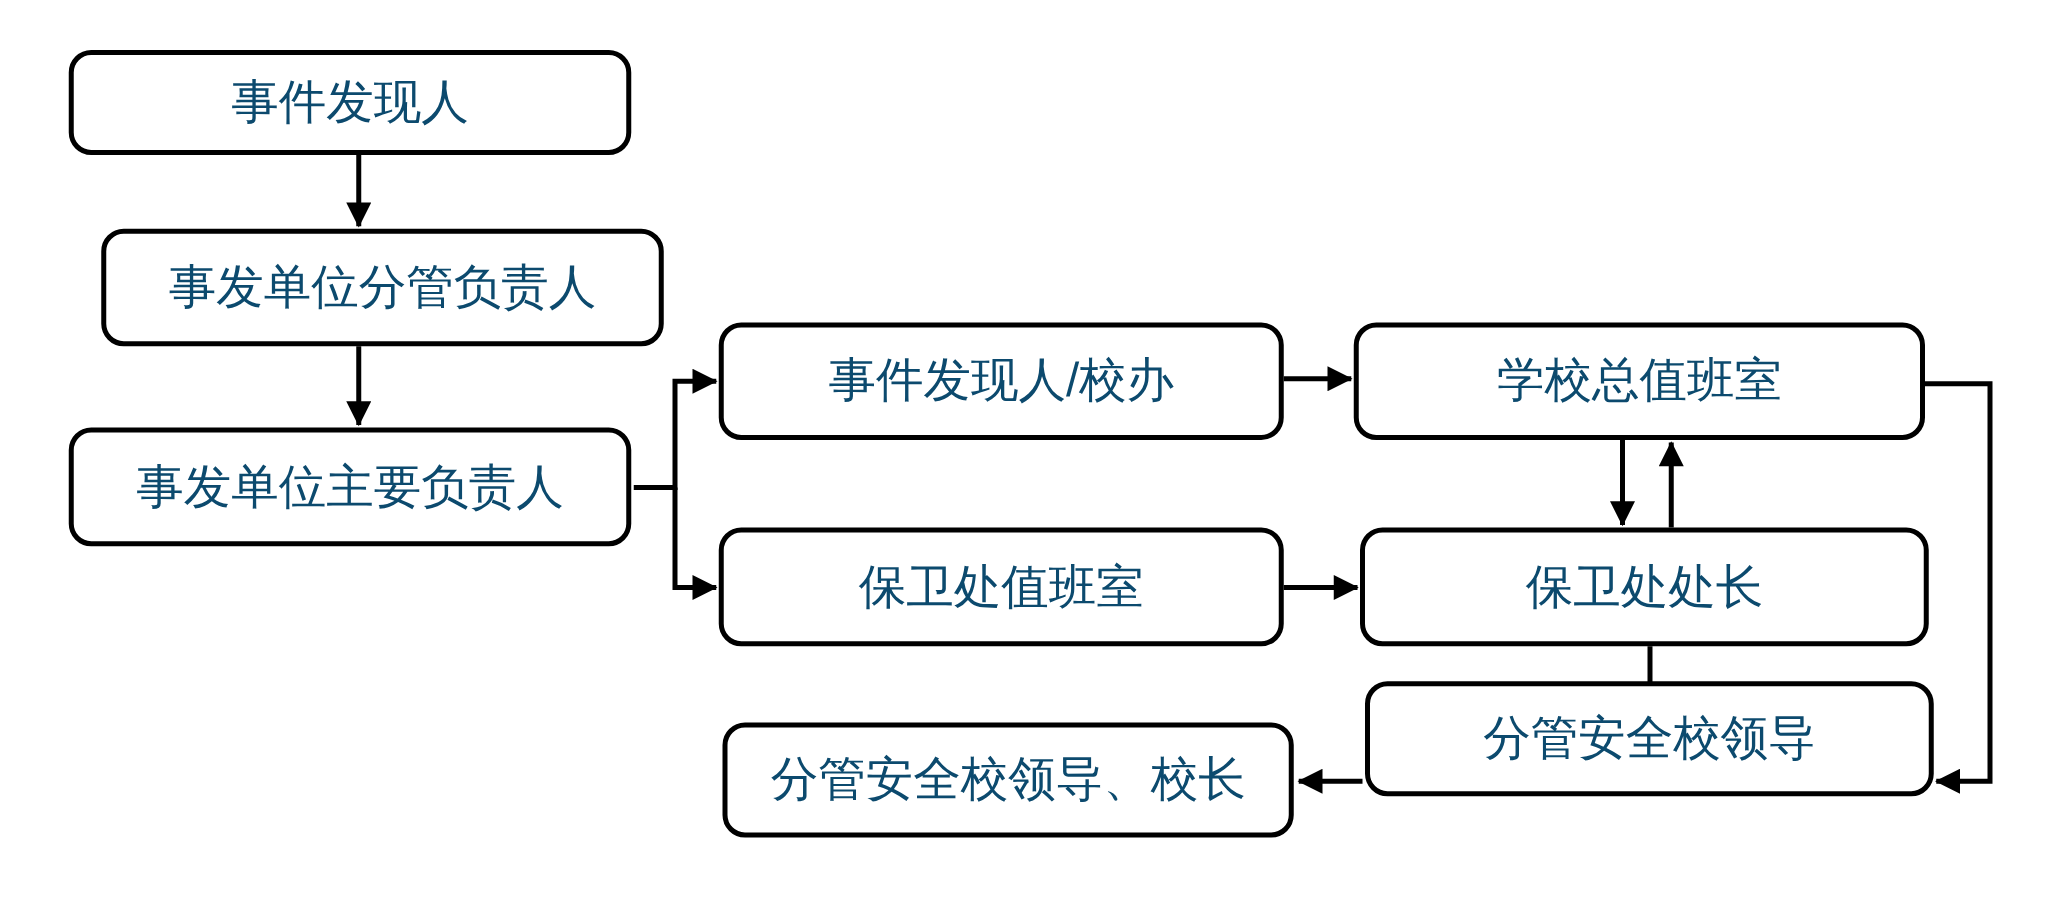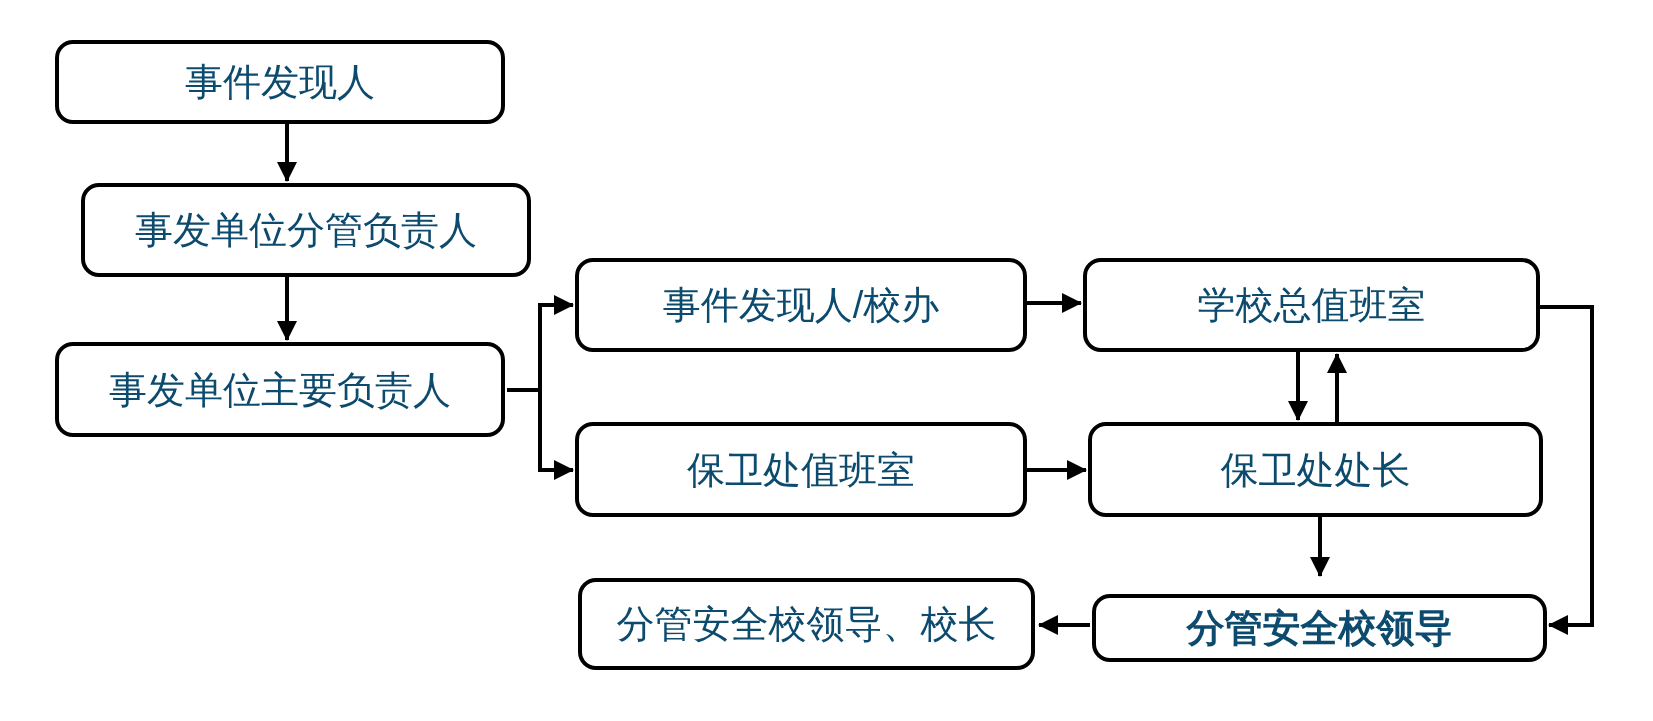--- a/index.html
+++ b/index.html
@@ -42,21 +42,21 @@
   .n1 { left: 55px;   top: 40px;  width: 450px; height: 84px; }
   .n2 { left: 55px;   top: 183px; width: 450px; height: 94px; margin-left: 26px; }
   .n3 { left: 55px;   top: 342px; width: 450px; height: 95px; }
   
   .n4 { left: 575px;  top: 258px; width: 452px; height: 94px; }
   .n6 { left: 575px;  top: 422px; width: 452px; height: 95px; font-family: Liberation Serif, serif; }
   .n8 { left: 578px;  top: 578px; width: 457px; height: 92px; }
   
   .n5 { left: 1083px; top: 258px; width: 457px; height: 94px; }
   .n7 { left: 1088px; top: 422px; width: 455px; height: 95px; }
-  .n9 { left: 1092px; top: 594px; width: 455px; height: 68px; font-weight: bold; }
+  .n9 { left: 1092px; top: 545px; width: 455px; height: 92px; }
 </style>
 </head>
 <body>
 
 <div class="canvas">
 
   <svg class="edges-layer" width="1653" height="721" viewBox="0 0 1653 721" xmlns="http://www.w3.org/2000/svg">
     <defs>
       <marker id="arrow" viewBox="0 0 10 10" refX="9.5" refY="5" markerWidth="5.5" markerHeight="5" orient="auto-start-reverse">
         <path d="M 0 0 L 10 5 L 0 10 z" fill="#000000"></path>

